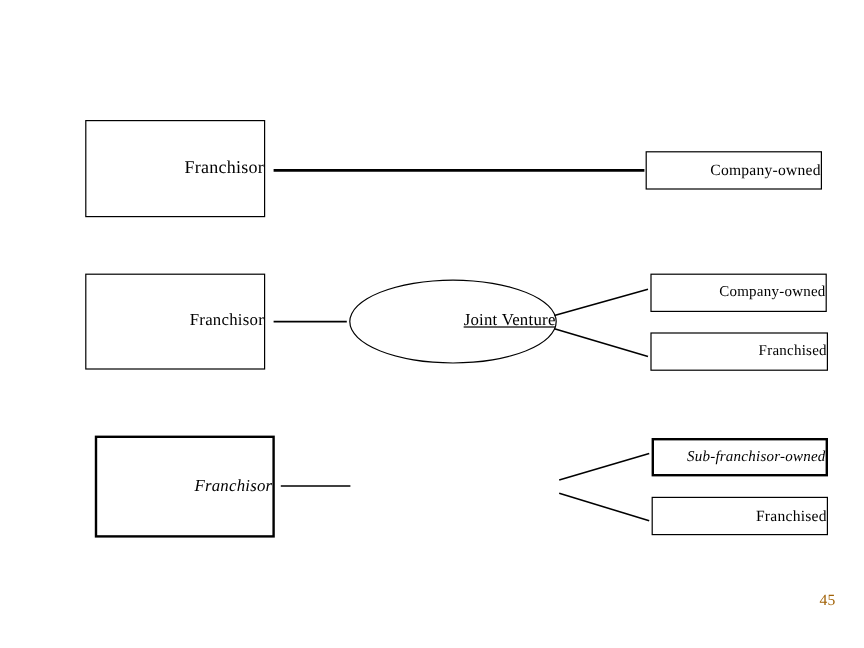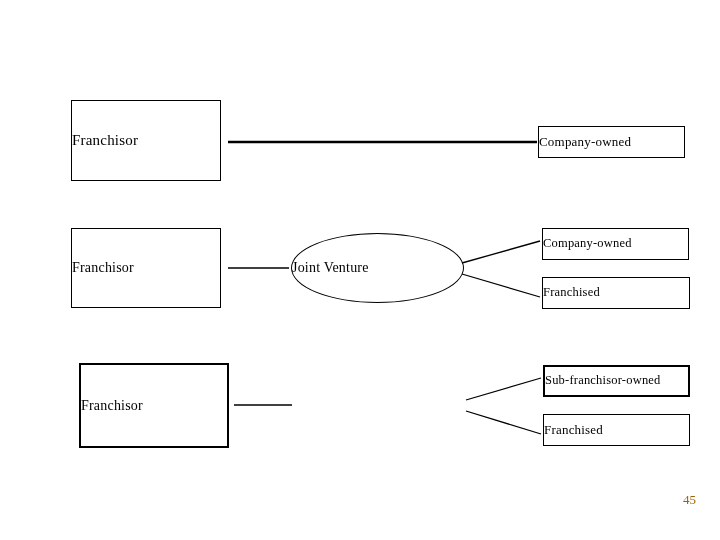--- a/index.html
+++ b/index.html
@@ -25,34 +25,36 @@
     top: 0;
     width: 720px;
     height: 540px;
     pointer-events: none;
   }
   .node {
     position: absolute;
     box-sizing: border-box;
     display: flex;
     align-items: center;
-    justify-content: flex-start;
+    justify-content: flex-end;
     background: transparent;
     text-align: center;
     line-height: 1.1;
   }
   .box {
     border: 1px solid #000000;
   }
   .box-thick {
     border: 2px solid #000000;
+    font-style: italic;
   }
   .ellipse {
     border: 1px solid #000000;
     border-radius: 50%;
+    text-decoration: underline;
   }
   .label {
     white-space: nowrap;
     letter-spacing: 0.2px;
   }
 
   
   #node-r1-franchisor { left: 71px;  top: 100px; width: 150px; height: 81px; }
   #node-r1-franchisor .label { font-size: 15px; }
 

